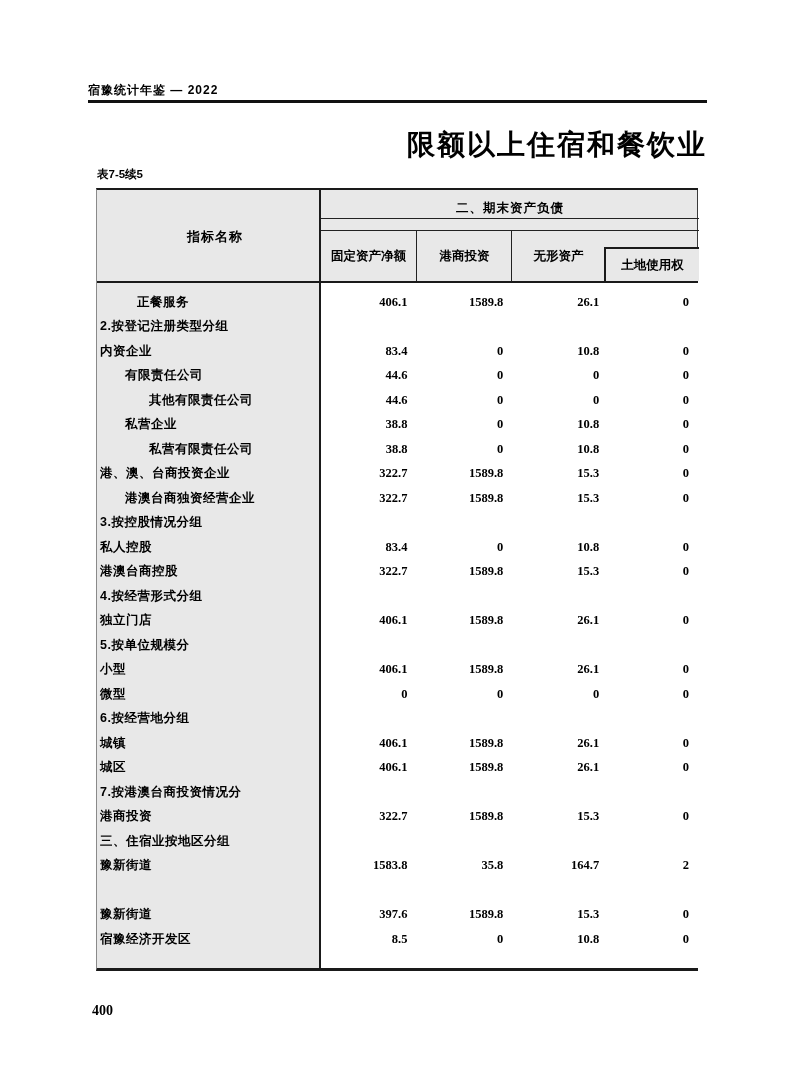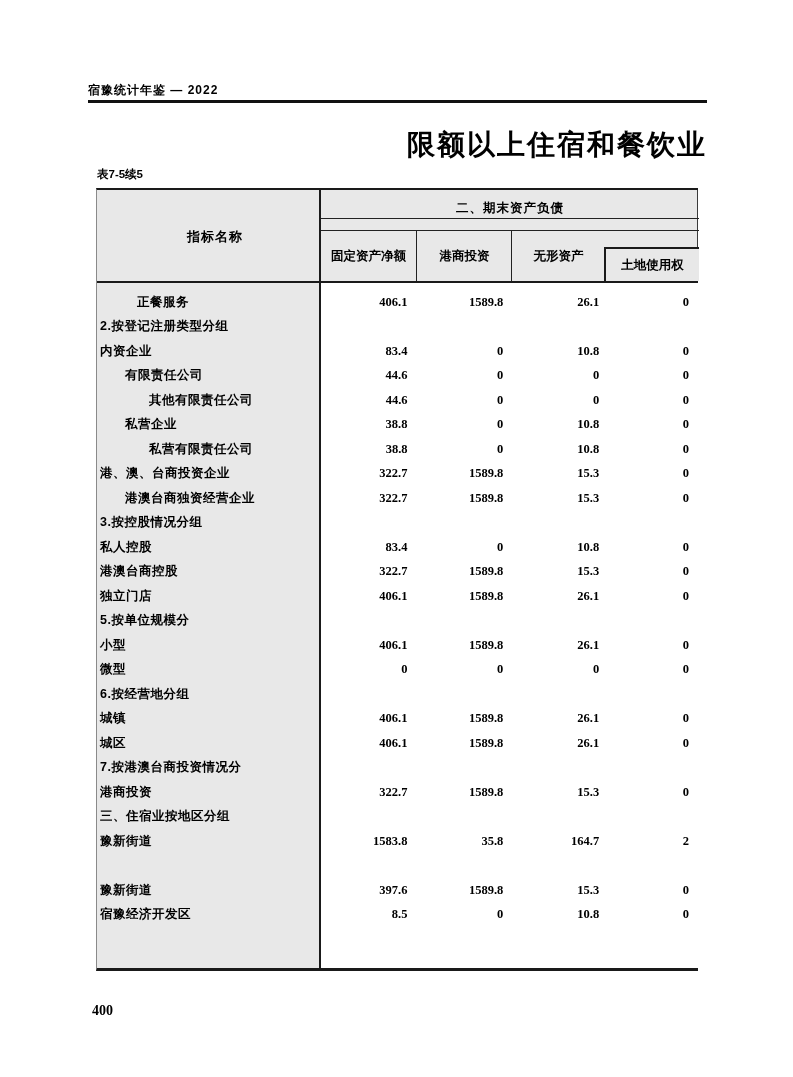--- a/index.html
+++ b/index.html
@@ -191,20 +191,27 @@
         <div class="tcell num c3">0</div>
       </div>
       <div class="trow">
         <div class="tcell label ind0">港澳台商控股</div>
         <div class="tcell num c0">322.7</div>
         <div class="tcell num c1">1589.8</div>
         <div class="tcell num c2">15.3</div>
         <div class="tcell num c3">0</div>
       </div>
       <div class="trow">
+        <div class="tcell label ind0">4.按经营形式分组</div>
+        <div class="tcell num c0"></div>
+        <div class="tcell num c1"></div>
+        <div class="tcell num c2"></div>
+        <div class="tcell num c3"></div>
+      </div>
+      <div class="trow">
         <div class="tcell label ind0">独立门店</div>
         <div class="tcell num c0">406.1</div>
         <div class="tcell num c1">1589.8</div>
         <div class="tcell num c2">26.1</div>
         <div class="tcell num c3">0</div>
       </div>
       <div class="trow">
         <div class="tcell label ind0">5.按单位规模分</div>
         <div class="tcell num c0"></div>
         <div class="tcell num c1"></div>

